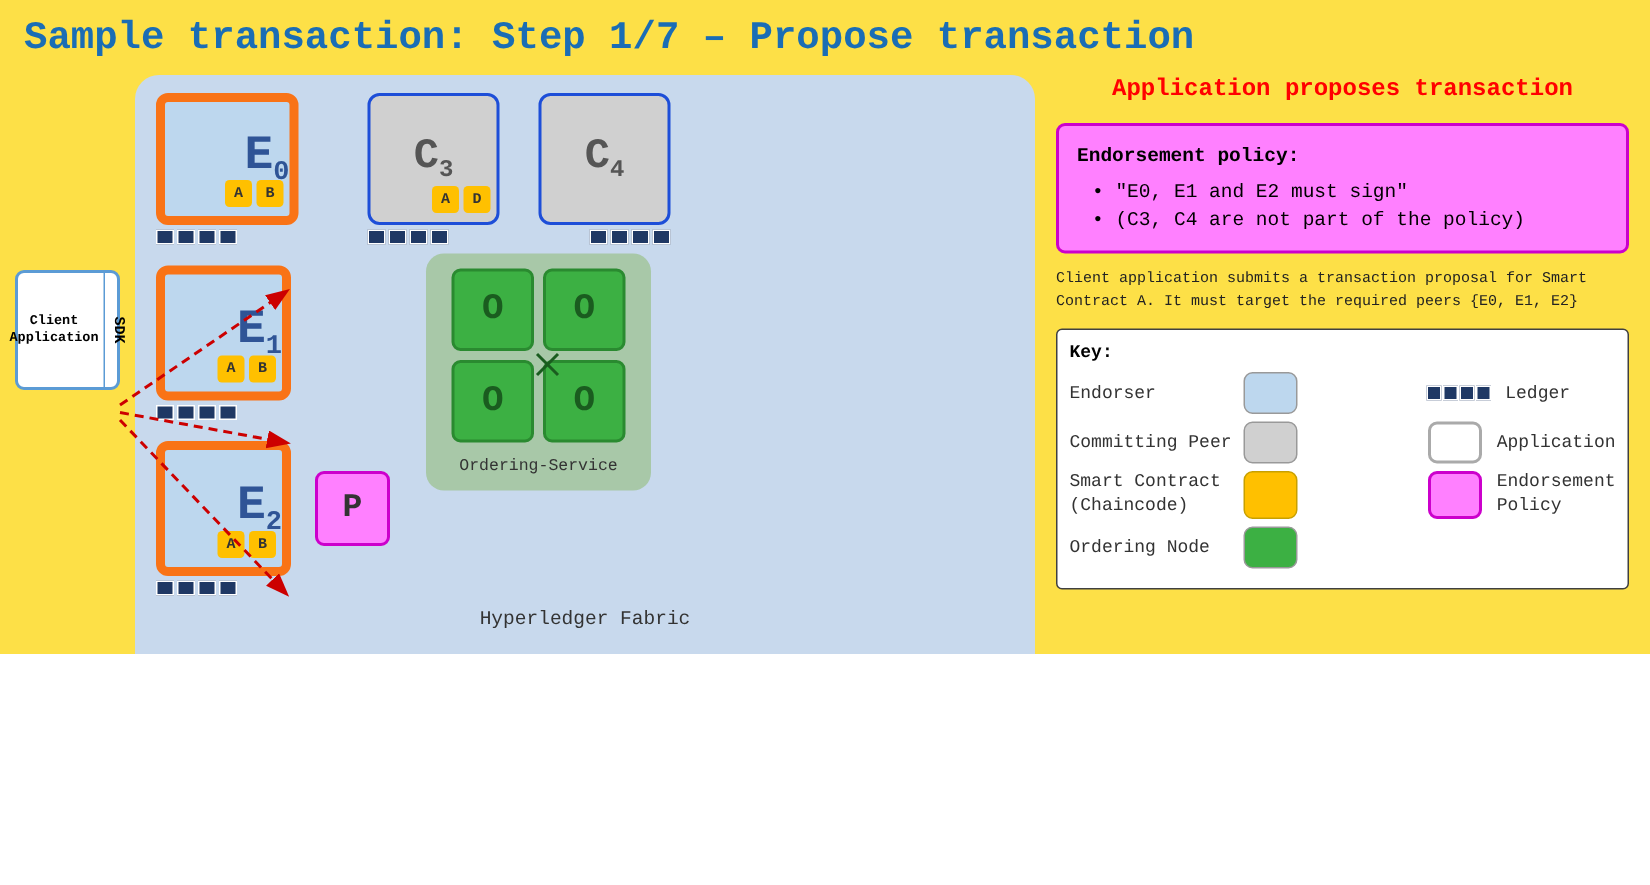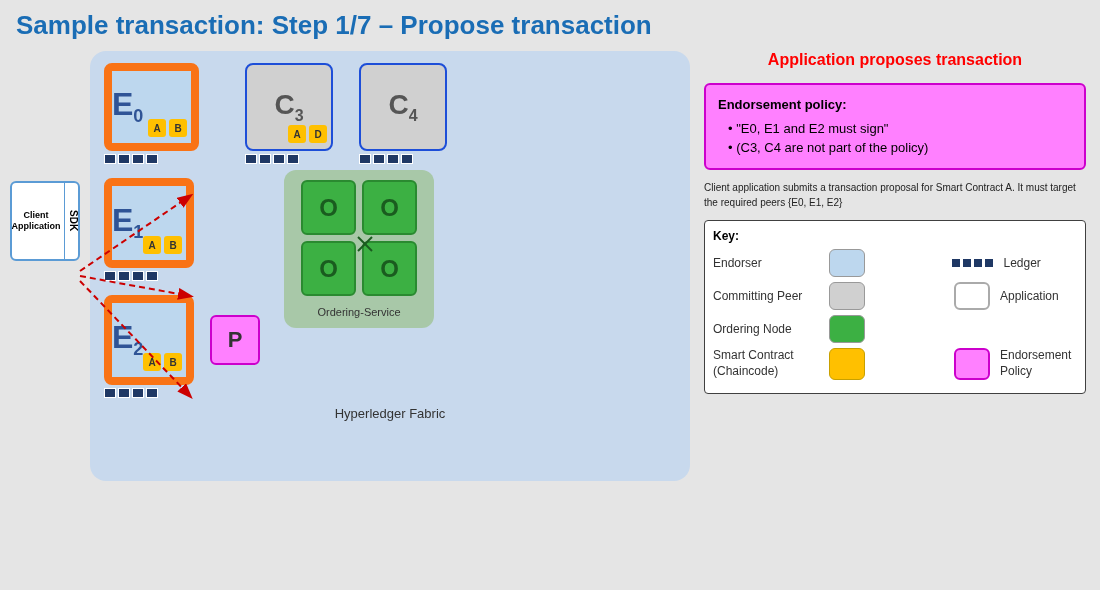--- a/index.html
+++ b/index.html
@@ -89,27 +89,27 @@
     .fabric-label {
       text-align: center;
       font-size: 13px;
       color: #333;
       margin-top: 8px;
     }
 
     
     .endorser-box {
       background: #bdd7ee;
-      border: 8px solid #f97316;
+      border: 6px solid #f97316;
       border-radius: 8px;
       width: 90px;
       height: 90px;
       display: flex;
       flex-direction: column;
-      align-items: flex-start;
+      align-items: flex-end;
       justify-content: center;
       position: relative;
       font-size: 32px;
       font-weight: bold;
       color: #2f5496;
     }
 
     .endorser-label {
       font-size: 32px;
       font-weight: bold;
@@ -372,21 +372,21 @@
     .sub-row {
       display: flex;
       flex-direction: row;
       align-items: center;
       gap: 6px;
     }
   </style>
 </head>
 <body>
 
-<div style="width:1100px;height:590px;background:#e5e5e5;overflow:hidden;">
+<div style="width:1100px;height:436px;background:#fde047;overflow:hidden;font-family:Liberation Mono, monospace;">
 
   <div class="title">Sample transaction: Step 1/7 – Propose transaction</div>
 
   <div class="main-content" style="margin-top:4px;">
 
     <div class="diagram-area" style="position:relative; width:670px; flex-shrink:0;">
 
       <div class="client-box" style="position:absolute;left:0;top:130px;z-index:10;">
         <div class="client-left" style="font-size:9px;">Client Application</div>
         <div class="client-right" style="font-size:10px;">SDK</div>
@@ -435,21 +435,21 @@
               </div>
             </div>
             <div class="ledger-strip">
               <div class="ledger-seg"></div>
                 <div class="ledger-seg"></div>
                 <div class="ledger-seg"></div>
                 <div class="ledger-seg"></div>
             </div>
           </div>
 
-          <div class="peer-with-ledger" style="margin-left:10px;">
+          <div class="peer-with-ledger" style="margin-left:10px;align-items:flex-end;">
             <div class="committing-box" style="width:88px;height:88px;">
               <div style="font-size:28px;font-weight:bold;color:#555;">C<sub style="font-size:16px;">4</sub></div>
             </div>
             <div class="ledger-strip">
               <div class="ledger-seg"></div>
                 <div class="ledger-seg"></div>
                 <div class="ledger-seg"></div>
                 <div class="ledger-seg"></div>
             </div>
           </div>
@@ -552,30 +552,30 @@
 
         <div class="key-row">
           <div class="key-label">Committing Peer</div>
           <div class="key-swatch" style="background:#d0d0d0; border-radius:6px;"></div>
           <div style="flex:1;"></div>
           <div class="key-right-swatch" style="background:#fff; border:2px solid #aaa; border-radius:6px;margin-right:4px;"></div>
           <div class="key-right-label">Application</div>
         </div>
 
         <div class="key-row">
-          <div class="key-label">Ordering Node</div>
-          <div class="key-swatch" style="background:#3cb043; border-radius:6px;"></div>
-        </div>
-
-        <div class="key-row">
           <div class="key-label" style="line-height:1.3;">Smart Contract<br>(Chaincode)</div>
           <div class="key-swatch" style="background:#ffc000; border-radius:6px; border:1px solid #c8a000; height:32px;"></div>
           <div style="flex:1;"></div>
           <div class="key-right-swatch" style="background:#ff80ff; border:2px solid #cc00cc; border-radius:6px; height:32px; margin-right:4px;"></div>
           <div class="key-right-label" style="line-height:1.3;">Endorsement<br>Policy</div>
         </div>
+
+        <div class="key-row">
+          <div class="key-label">Ordering Node</div>
+          <div class="key-swatch" style="background:#3cb043; border-radius:6px;"></div>
+        </div>
       </div>
 
     </div>
 
   </div>
 
 </div>
 
 </body></html>

